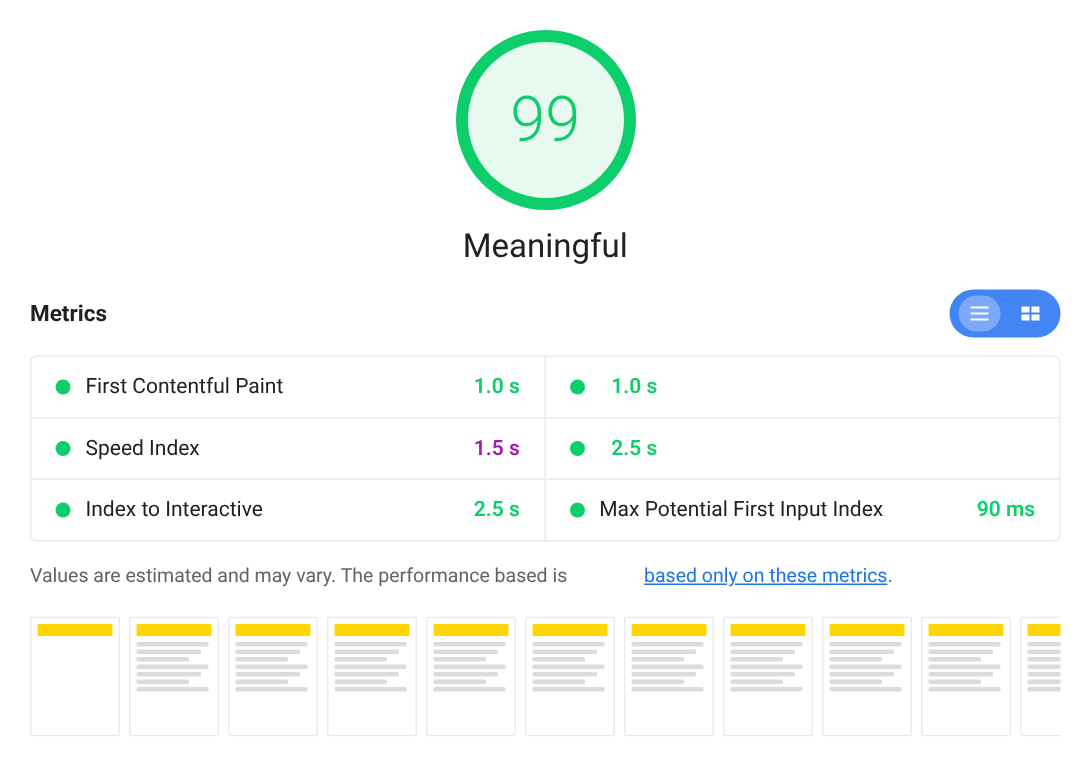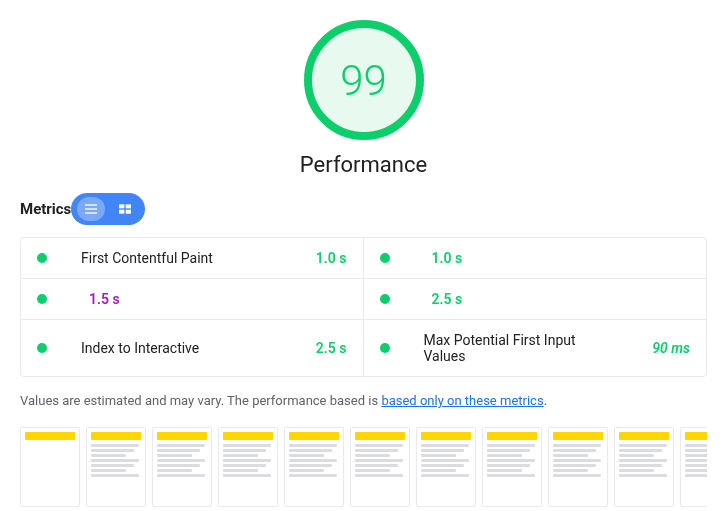--- a/index.html
+++ b/index.html
@@ -39,21 +39,21 @@
     .score-label {
       font-size: 22px;
       color: #202124;
       font-weight: 400;
     }
 
     
     .metrics-header {
       display: flex;
       align-items: center;
-      justify-content: flex-start;
+      justify-content: space-between;
       margin-bottom: 12px;
     }
     .metrics-title {
       font-size: 15px;
       font-weight: 700;
       color: #202124;
     }
     .view-toggle {
       display: flex;
       background: #4285f4;
@@ -88,21 +88,20 @@
       gap: 0;
       margin-bottom: 14px;
       border: 1px solid #e8eaed;
       border-radius: 4px;
     }
     .metric-row {
       display: flex;
       align-items: center;
       padding: 12px 16px;
       border-bottom: 1px solid #e8eaed;
-      gap: 24px;
     }
     .metrics-grid > .metric-row:nth-child(odd) {
       border-right: 1px solid #e8eaed;
     }
     .metrics-grid > .metric-row:nth-last-child(-n+2) {
       border-bottom: none;
     }
     .metric-dot {
       width: 10px;
       height: 10px;
@@ -126,20 +125,21 @@
     
     .metrics-note {
       font-size: 13px;
       color: #5f6368;
       margin-bottom: 16px;
       line-height: 1.5;
     }
     .metrics-note a {
       color: #1a73e8;
       text-decoration: underline;
+      margin-left: 48px;
     }
 
     
     .filmstrip {
       display: flex;
       gap: 6px;
       overflow: hidden;
     }
     .filmstrip-item {
       flex: 1;
@@ -177,21 +177,21 @@
     .page-line.medium { width: 85%; }
     .page-line.long { width: 95%; }
   </style>
 </head>
 <body>
 
 <div class="score-section">
   <div class="score-circle">
     <span class="score-number">99</span>
   </div>
-  <span class="score-label">Performance</span>
+  <span class="score-label">Meaningful</span>
 </div>
 
 <div class="metrics-header">
   <span class="metrics-title">Metrics</span>
   <div class="view-toggle">
     <div class="toggle-btn active">
       <svg viewBox="0 0 24 24">
         <rect x="3" y="5" width="18" height="2"></rect>
         <rect x="3" y="11" width="18" height="2"></rect>
         <rect x="3" y="17" width="18" height="2"></rect>
@@ -213,35 +213,36 @@
       <span class="metric-dot" style="background: rgb(12, 206, 107);"></span>
       <span class="metric-name">First Contentful Paint</span>
       <span class="metric-value" style="color: rgb(12, 206, 107);">1.0 s</span>
     </div>
     <div class="metric-row">
       <span class="metric-dot" style="background: rgb(12, 206, 107);"></span>
       <span class="metric-value" style="color: rgb(12, 206, 107);">1.0 s</span>
     </div>
     <div class="metric-row">
       <span class="metric-dot" style="background: rgb(12, 206, 107);"></span>
+      <span class="metric-name">Speed Index</span>
       <span class="metric-value" style="color: #a21caf;">1.5 s</span>
     </div>
     <div class="metric-row">
       <span class="metric-dot" style="background: rgb(12, 206, 107);"></span>
       <span class="metric-value" style="color: rgb(12, 206, 107);">2.5 s</span>
     </div>
     <div class="metric-row">
       <span class="metric-dot" style="background: rgb(12, 206, 107);"></span>
       <span class="metric-name">Index to Interactive</span>
       <span class="metric-value" style="color: rgb(12, 206, 107);">2.5 s</span>
     </div>
     <div class="metric-row">
       <span class="metric-dot" style="background: rgb(12, 206, 107);"></span>
-      <span class="metric-name">Max Potential First Input Values</span>
-      <span class="metric-value" style="color: rgb(12, 206, 107); font-style: italic;">90 ms</span>
+      <span class="metric-name">Max Potential First Input Index</span>
+      <span class="metric-value" style="color: rgb(12, 206, 107);">90 ms</span>
     </div>
   </div>
 
 <p class="metrics-note">
   <span>Values are estimated and may vary. The performance based is </span><a href="#" id="note-link">based only on these metrics</a><span>.</span>
 </p>
 
 <div class="filmstrip" id="filmstrip">
 <div class="filmstrip-item">
       <div class="filmstrip-page">

